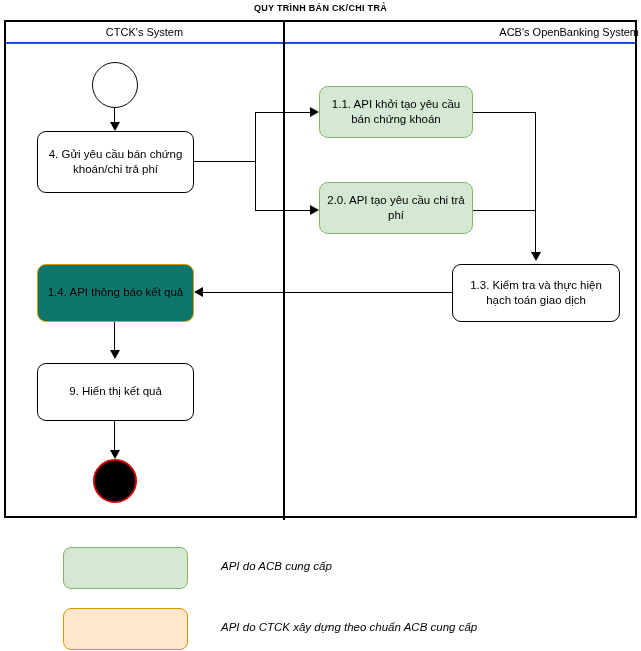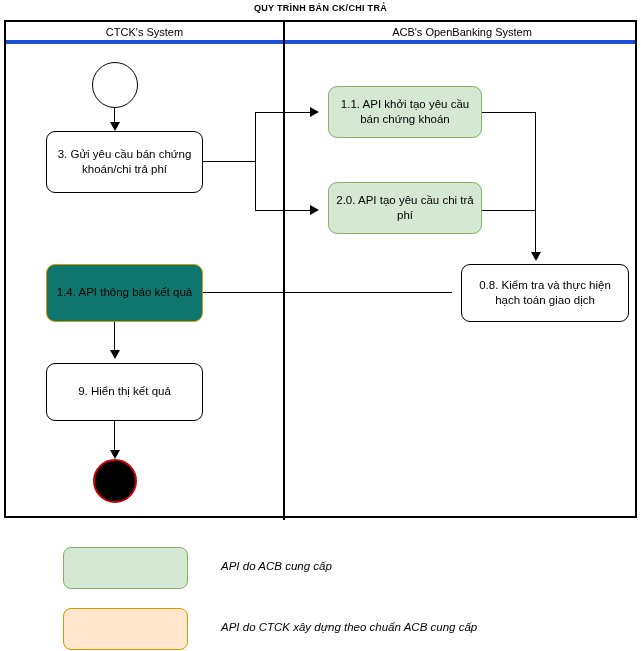--- a/index.html
+++ b/index.html
@@ -43,33 +43,33 @@
     width: 633px;
     height: 498px;
     border: 2px solid #000000;
     background: #ffffff;
   }
   .lane-header-row {
     position: absolute;
     left: 0; top: 0;
     width: 100%;
     height: 22px;
-    border-bottom: 4px solid #1d4ed8;
+    border-bottom: 2px solid #1d4ed8;
   }
   .lane-header {
     position: absolute;
     top: 0;
     height: 22px;
     line-height: 21px;
     text-align: center;
     font-size: 11px;
     color: #000000;
   }
   .lane-header.left  { left: 0px;   width: 277px; }
-  .lane-header.right { left: 279px; width: 354px; }
+  .lane-header.right { left: 279px; width: 354px; text-align: right; }
 
   .lane-divider {
     position: absolute;
     left: 277px;
     top: 0px;
     width: 2px;
     height: 498px;
     background: #000000;
   }
 
@@ -79,21 +79,20 @@
     border-radius: 9px;
     display: flex;
     align-items: center;
     justify-content: center;
     text-align: center;
     font-size: 11.5px;
     line-height: 1.32;
     color: #000000;
     padding: 2px 6px;
     z-index: 5;
-    margin-left: 9px;
   }
   .node.plain {
     background: #ffffff;
     border: 1.3px solid #000000;
   }
   .node.green {
     background: #d5e8d4;
     border: 1.3px solid #82b366;
   }
   .node.orange {
@@ -198,24 +197,24 @@
     <div class="lane-header-row">
       <div class="lane-header left">CTCK's System</div>
       <div class="lane-header right">ACB's OpenBanking System</div>
     </div>
     <div class="lane-divider"></div>
   </div>
 
   <div class="terminal" id="start-node"></div>
   <div class="terminal" id="end-node"></div>
 
-  <div class="node plain" id="node-1">3. Gửi yêu cầu bán chứng khoán/chi trả phí</div>
+  <div class="node plain" id="node-1">4. Gửi yêu cầu bán chứng khoán/chi trả phí</div>
   <div class="node green" id="node-11">1.1. API khởi tạo yêu cầu bán chứng khoán</div>
   <div class="node green" id="node-12">2.0. API tạo yêu cầu chi trả phí</div>
-  <div class="node plain" id="node-13">0.8. Kiểm tra và thực hiện hạch toán giao dịch</div>
+  <div class="node plain" id="node-13">1.3. Kiểm tra và thực hiện hạch toán giao dịch</div>
   <div class="node orange" id="node-14">1.4. API thông báo kết quả</div>
   <div class="node plain" id="node-2">9. Hiển thị kết quả</div>
 
   <div class="conn v" style="left:114px; top:108px; height:17px;"></div>
   <div class="arrow down" style="left:110px; top:122px;"></div>
 
   <div class="conn h" style="left:194px; top:161px; width:62px;"></div>
   <div class="conn v" style="left:255px; top:112px; height:99px;"></div>
   <div class="conn h" style="left:255px; top:112px; width:60px;"></div>
   <div class="arrow right" style="left:310px; top:107px;"></div>

